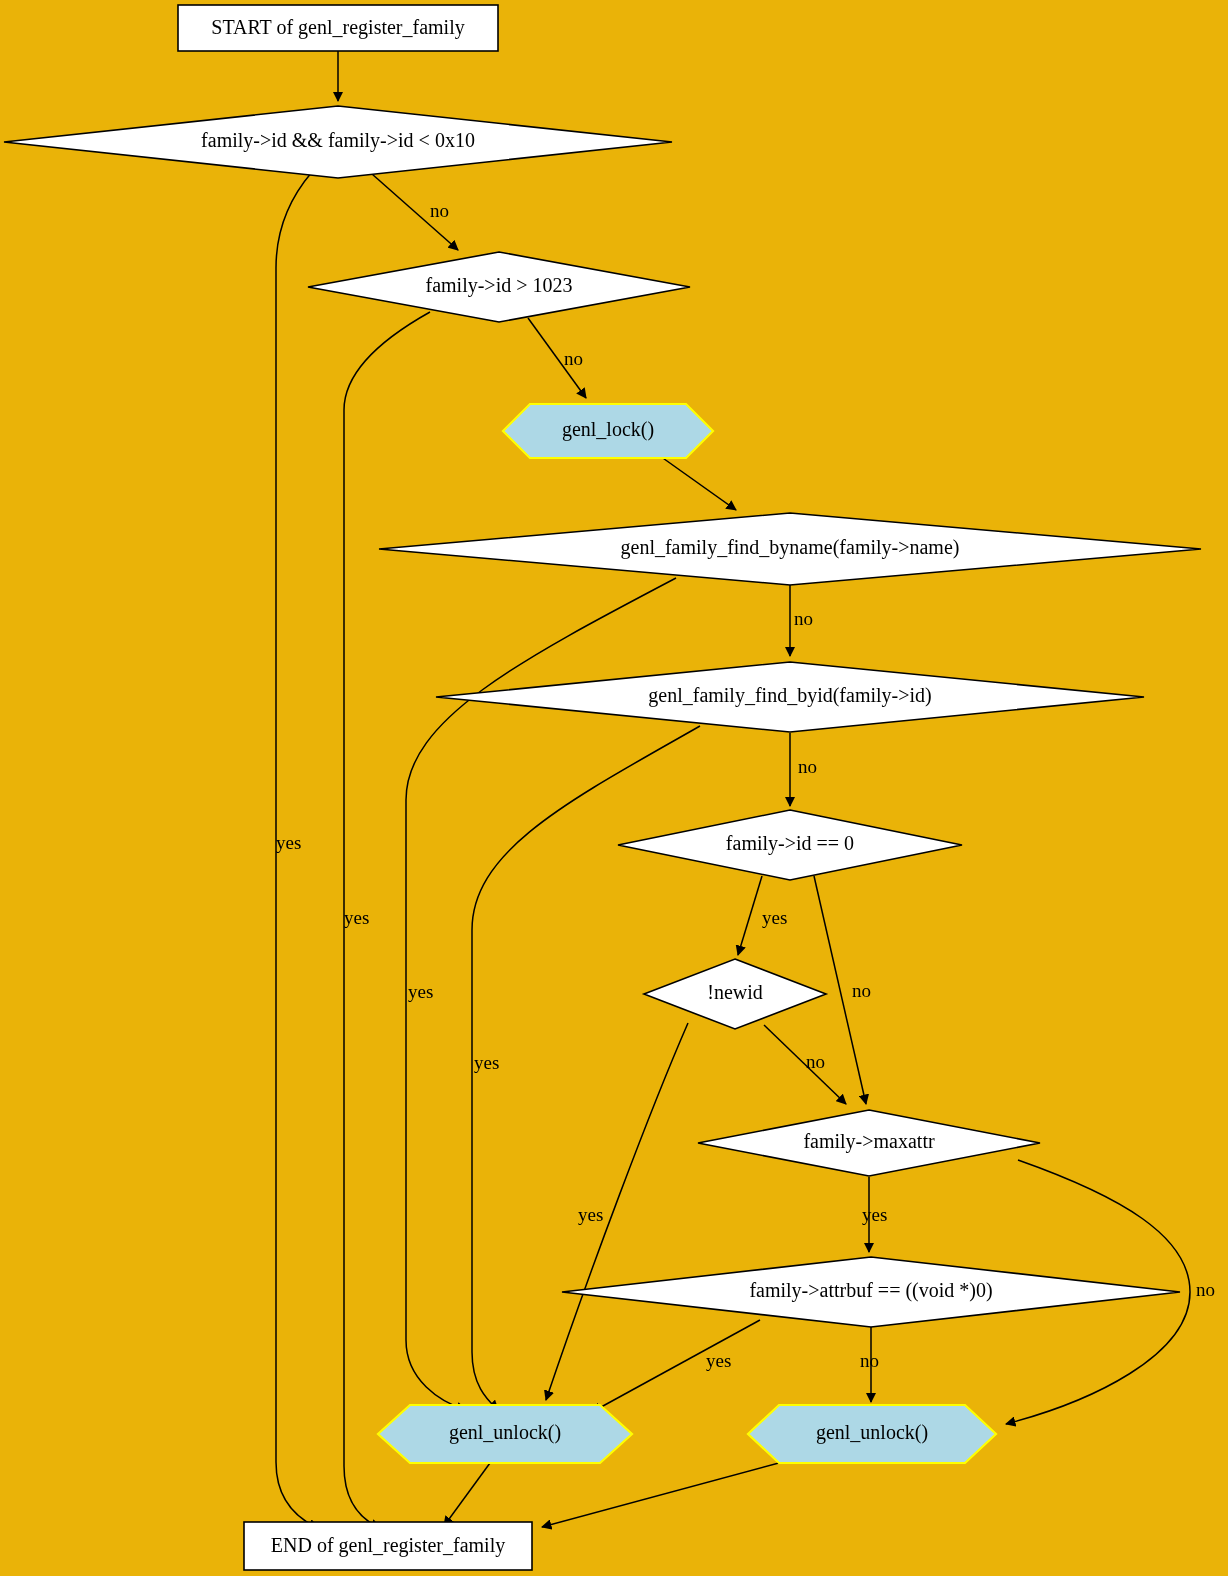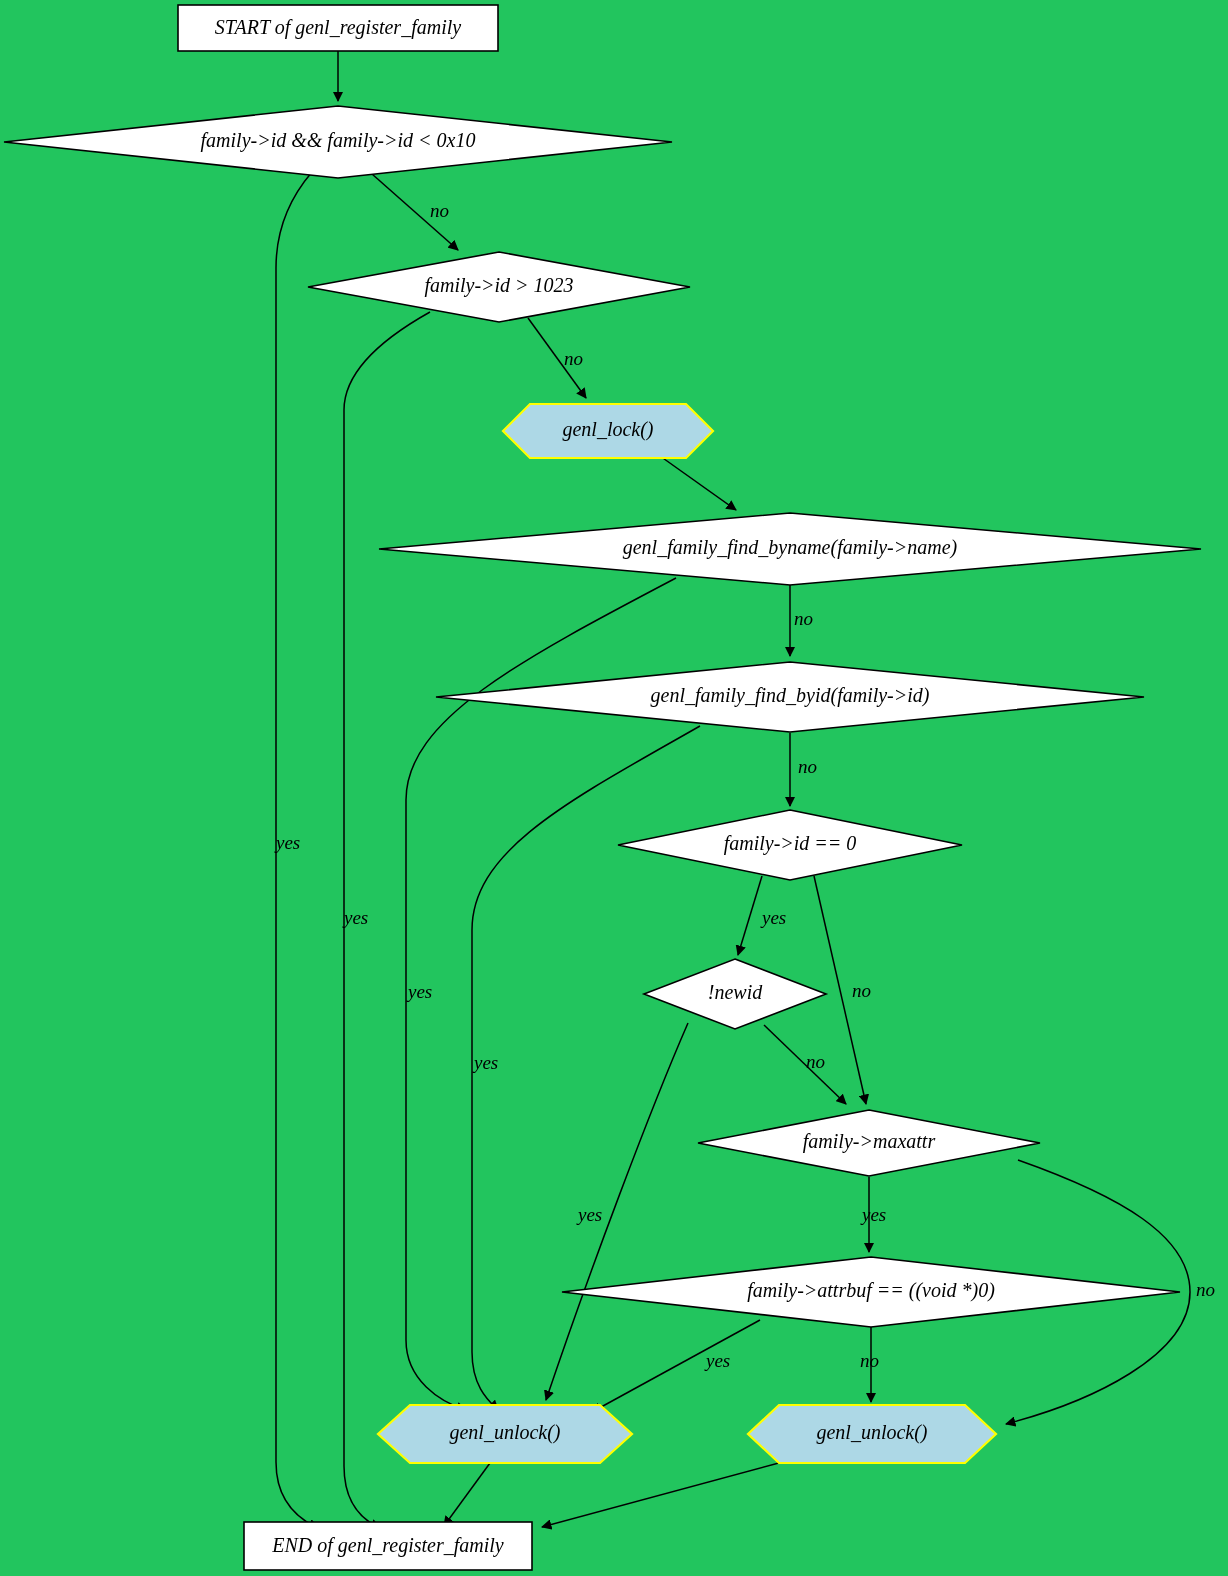--- a/index.html
+++ b/index.html
@@ -1,17 +1,17 @@
 <!DOCTYPE html>
 <html><head>
 <meta charset="utf-8">
 <style>
   html,body{margin:0;padding:0;background:#ffffff;}
   body{font-family:"Liberation Serif","DejaVu Serif",serif;}
-  #canvas-wrap{position:relative;width:1228px;height:1576px;background:#22c55e;font-style:italic;}
+  #canvas-wrap{position:relative;width:1228px;height:1576px;background:#eab308;}
   svg#flowchart{display:block;width:1228px;height:1576px;}
   .node-shape{fill:#ffffff;stroke:#000000;stroke-width:1.6;}
   .proc-shape{fill:#add8e6;stroke:#ffff00;stroke-width:2.2;}
   .node-label{font-family:"Liberation Serif","DejaVu Serif",serif;font-size:20px;fill:#000000;text-anchor:middle;dominant-baseline:middle;}
   .edge-line{fill:none;stroke:#000000;stroke-width:1.5;}
   .edge-label{font-family:"Liberation Serif","DejaVu Serif",serif;font-size:19px;fill:#000000;text-anchor:start;dominant-baseline:middle;}
 </style>
 </head>
 <body>
 

